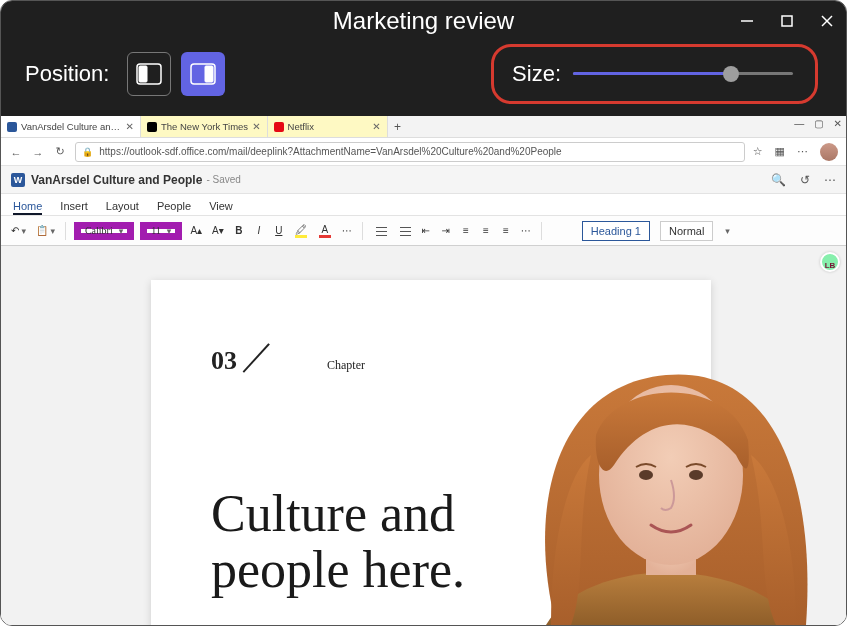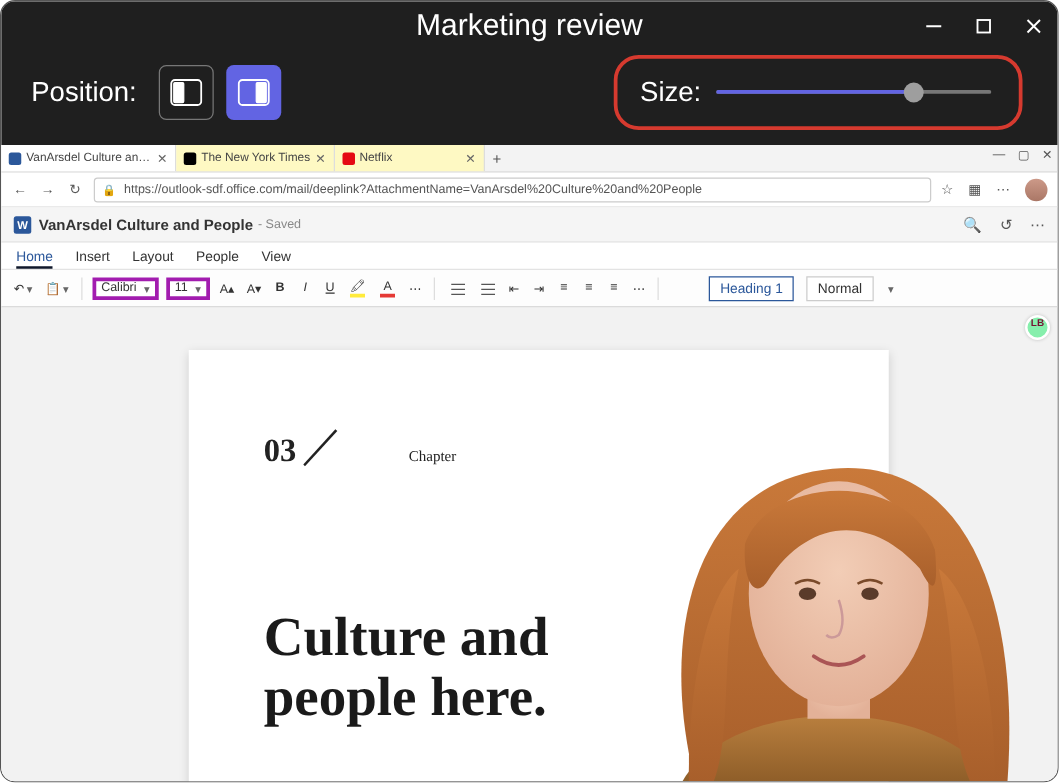--- a/index.html
+++ b/index.html
@@ -44,40 +44,40 @@
   .wordbar { height:28px; background:#f5f5f5; border-bottom:1px solid #e3e3e3; display:flex; align-items:center; padding:0 10px; font-size:12px; color:#333; position:relative;}
   .wordlogo { width:14px; height:14px; background:#2b579a; color:#fff; font-size:9px; font-weight:bold; display:flex; align-items:center; justify-content:center; border-radius:2px; margin-right:6px;}
   .docname { font-weight:600; font-size:12px; }
   .saved { font-size:10px; color:#888; margin-left:4px;}
   .wordbar .wicons { position:absolute; right:10px; display:flex; gap:14px; font-size:12px; color:#555;}
   .wordtabs { height:22px; display:flex; align-items:end; gap:18px; padding:0 12px; font-size:11px; color:#333; background:#fff; border-bottom:1px solid #e3e3e3;}
   .wordtabs span { padding-bottom:3px; cursor:pointer; }
   .wordtabs span.active { color:#2b579a; border-bottom:2px solid #0f172a; padding-bottom:1px; font-weight:500;}
   .ribbon { height:30px; border-bottom:1px solid #d0d0d0; display:flex; align-items:center; padding:0 8px; gap:6px; font-size:10px; color:#333; background:#fdfdfd;}
   .ribbon .sep { width:1px; height:18px; background:#ddd; margin:0 2px;}
-  .ribbon .fontbox { border:3px solid #a21caf; height:18px; display:flex; align-items:center; padding:0 4px; font-size:10px; background:#fff; gap:4px;}
+  .ribbon .fontbox { border:7px solid #a21caf; height:18px; display:flex; align-items:center; padding:0 4px; font-size:10px; background:#fff; gap:4px;font-family:Liberation Serif, serif;}
   .ribbon .btn { min-width:14px; height:18px; display:flex; align-items:center; justify-content:center; cursor:pointer; padding:0 2px;}
   .ribbon .bold{font-weight:bold;} .ribbon .italic{font-style:italic;} .ribbon .uline{text-decoration:underline;}
   .ribbon .hl { width:18px; display:flex; flex-direction:column; align-items:center; }
   .ribbon .hl .bar{ width:12px; height:3px;}
   .stylebox { border:1px solid #ccc; height:20px; padding:0 8px; display:flex; align-items:center; font-size:11px; background:#fff; margin-left:4px;}
   .stylebox.h1 { color:#2b579a; border-color:#2b579a;margin-left:32px;}
   .ribbon .chev{ font-size:9px; color:#666; margin-left:2px;}
   .listicon { width:14px; height:12px; position:relative;}
   .listicon::before,.listicon::after{content:"";position:absolute;left:3px;right:0;height:1px;background:#555;}
   .listicon::before{top:2px;} .listicon::after{top:6px;}
   .listicon .l3{position:absolute;left:3px;right:0;top:10px;height:1px;background:#555;}
   
   .canvas-area { flex:1; background:#f2f2f2; position:relative; overflow:hidden;}
-  .presence { position:absolute; right:6px; top:6px; width:20px; height:20px; border-radius:50%; background:#86efac; border:2px solid #fff; box-shadow:0 0 3px rgba(0,0,0,.2); font-size:8px; display:flex; align-items:flex-start; justify-content:center; color:#713; z-index:3;font-weight:bold;}
+  .presence { position:absolute; right:6px; top:6px; width:20px; height:20px; border-radius:50%; background:#86efac; border:2px solid #fff; box-shadow:0 0 3px rgba(0,0,0,.2); font-size:8px; display:flex; align-items:flex-end; justify-content:center; color:#713; z-index:3;font-weight:bold;}
   .page { position:absolute; left:150px; top:34px; width:560px; height:700px; background:#fff; box-shadow:0 2px 8px rgba(0,0,0,.15); padding:50px 60px;}
   .chapnum { font-family:"Times New Roman",serif; font-size:26px; font-weight:600; display:flex; align-items:flex-end; gap:4px; color:#222;}
   .chapnum .slash{ font-size:34px; font-weight:300; transform:translateY(3px);}
   .chapnum .word{ font-size:12px; font-weight:400; font-family:"Times New Roman",serif; margin-bottom:3px;margin-left:48px;}
-  .doc-title { font-family:"Times New Roman",serif; font-weight:700; font-size:44px; line-height:1.08; margin-top:110px; color:#1a1a1a;}
+  .doc-title { font-family:"Times New Roman",serif; font-weight:400; font-size:52px; line-height:1.08; margin-top:110px; color:#1a1a1a;}
   .person { position:absolute; right:10px; bottom:0; width:340px; height:300px; overflow:hidden; z-index:5;}
   .person svg { width:100%; height:100%; }
 </style>
 </head>
 <body>
 
 <div class="app">
 
   <div class="panel-dark">
     <div class="titlebar">

